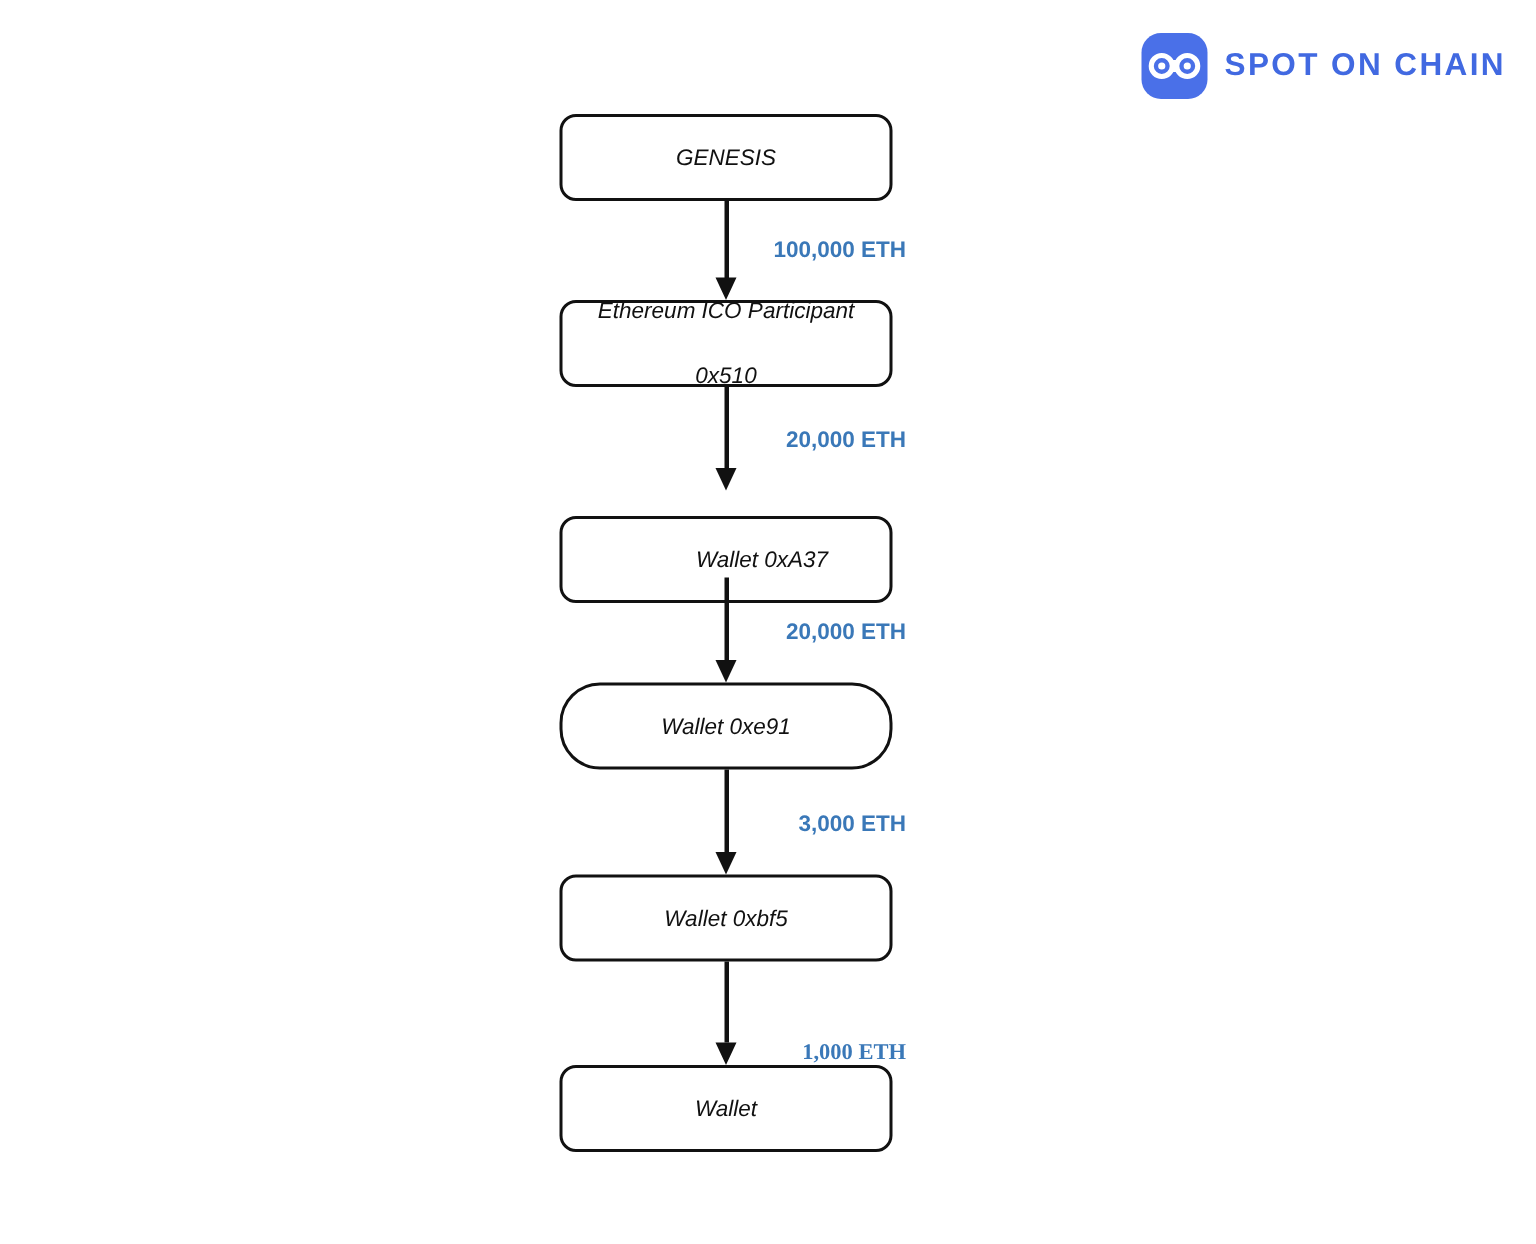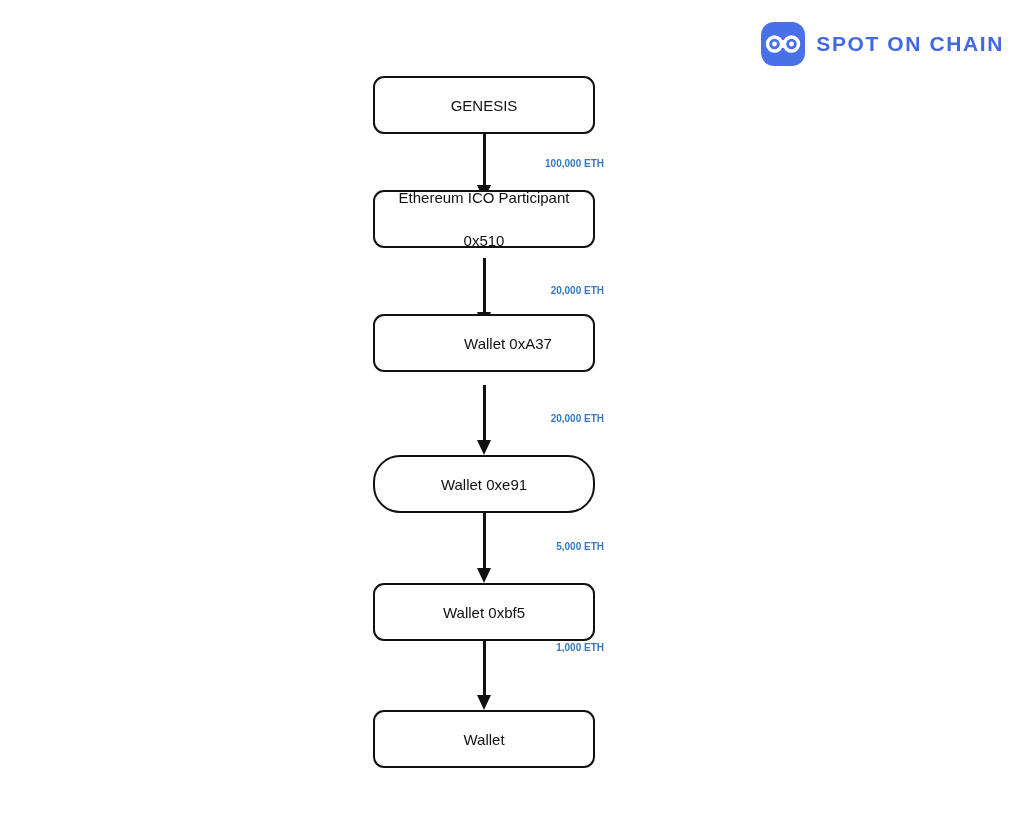--- a/index.html
+++ b/index.html
@@ -21,40 +21,41 @@
     border-radius:11px;
     background:#ffffff;
     display:flex;
     flex-direction:column;
     align-items:center;
     justify-content:center;
     font-size:15px;
     line-height:19px;
     color:#111111;
     text-align:center;
+    font-style:italic;
   }
   
   .edge-line{
     position:absolute;
     left:483px;
     width:2.5px;
     background:#111111;
   }
   .edge-head{
     position:absolute;
     left:477px;
     width:0;height:0;
     border-left:7px solid transparent;
     border-right:7px solid transparent;
     border-top:15px solid #111111;
   }
   .edge-amount{
     position:absolute;
     right:420px;
-    font-size:10px;
+    font-size:15px;
     font-weight:bold;
     color:#3a78b8;
     white-space:nowrap;
     text-align:right;
   }
   
   .logo{
     position:absolute;
     top:21px;
     right:20px;
@@ -89,50 +90,50 @@
   </div>
 
   <div class="node" style="top:76px;">
     <span>GENESIS</span>
   </div>
 
   <div class="edge-line" style="top:134px;height:52px;"></div>
   <div class="edge-head" style="top:185px;"></div>
   <div class="edge-amount" style="top:158px;">100,000 ETH</div>
 
-  <div class="node" style="top:190px;gap:24px;">
+  <div class="node" style="top:200px;gap:24px;">
     <span>Ethereum ICO Participant</span>
     <span>0x510</span>
   </div>
 
   <div class="edge-line" style="top:258px;height:54px;"></div>
   <div class="edge-head" style="top:312px;"></div>
   <div class="edge-amount" style="top:285px;">20,000 ETH</div>
 
-  <div class="node" style="top:314px;padding-left:48px;">
+  <div class="node" style="top:344px;padding-left:48px;">
     <span>Wallet 0xA37</span>
   </div>
 
   <div class="edge-line" style="top:385px;height:56px;"></div>
   <div class="edge-head" style="top:440px;"></div>
   <div class="edge-amount" style="top:413px;">20,000 ETH</div>
 
   <div class="node" style="top:455px;border-radius:27px;">
     <span>Wallet 0xe91</span>
   </div>
 
   <div class="edge-line" style="top:513px;height:55px;"></div>
   <div class="edge-head" style="top:568px;"></div>
-  <div class="edge-amount" style="top:541px;">5,000 ETH</div>
+  <div class="edge-amount" style="top:541px;">3,000 ETH</div>
 
   <div class="node" style="top:583px;text-align:right;">
     <span>Wallet 0xbf5</span>
   </div>
 
   <div class="edge-line" style="top:641px;height:54px;"></div>
   <div class="edge-head" style="top:695px;"></div>
-  <div class="edge-amount" style="top:642px;">1,000 ETH</div>
+  <div class="edge-amount" style="top:694px;font-family:Liberation Serif, serif;">1,000 ETH</div>
 
   <div class="node" style="top:710px;">
     <span>Wallet</span>
   </div>
 
 </div>
 
 </body></html>

